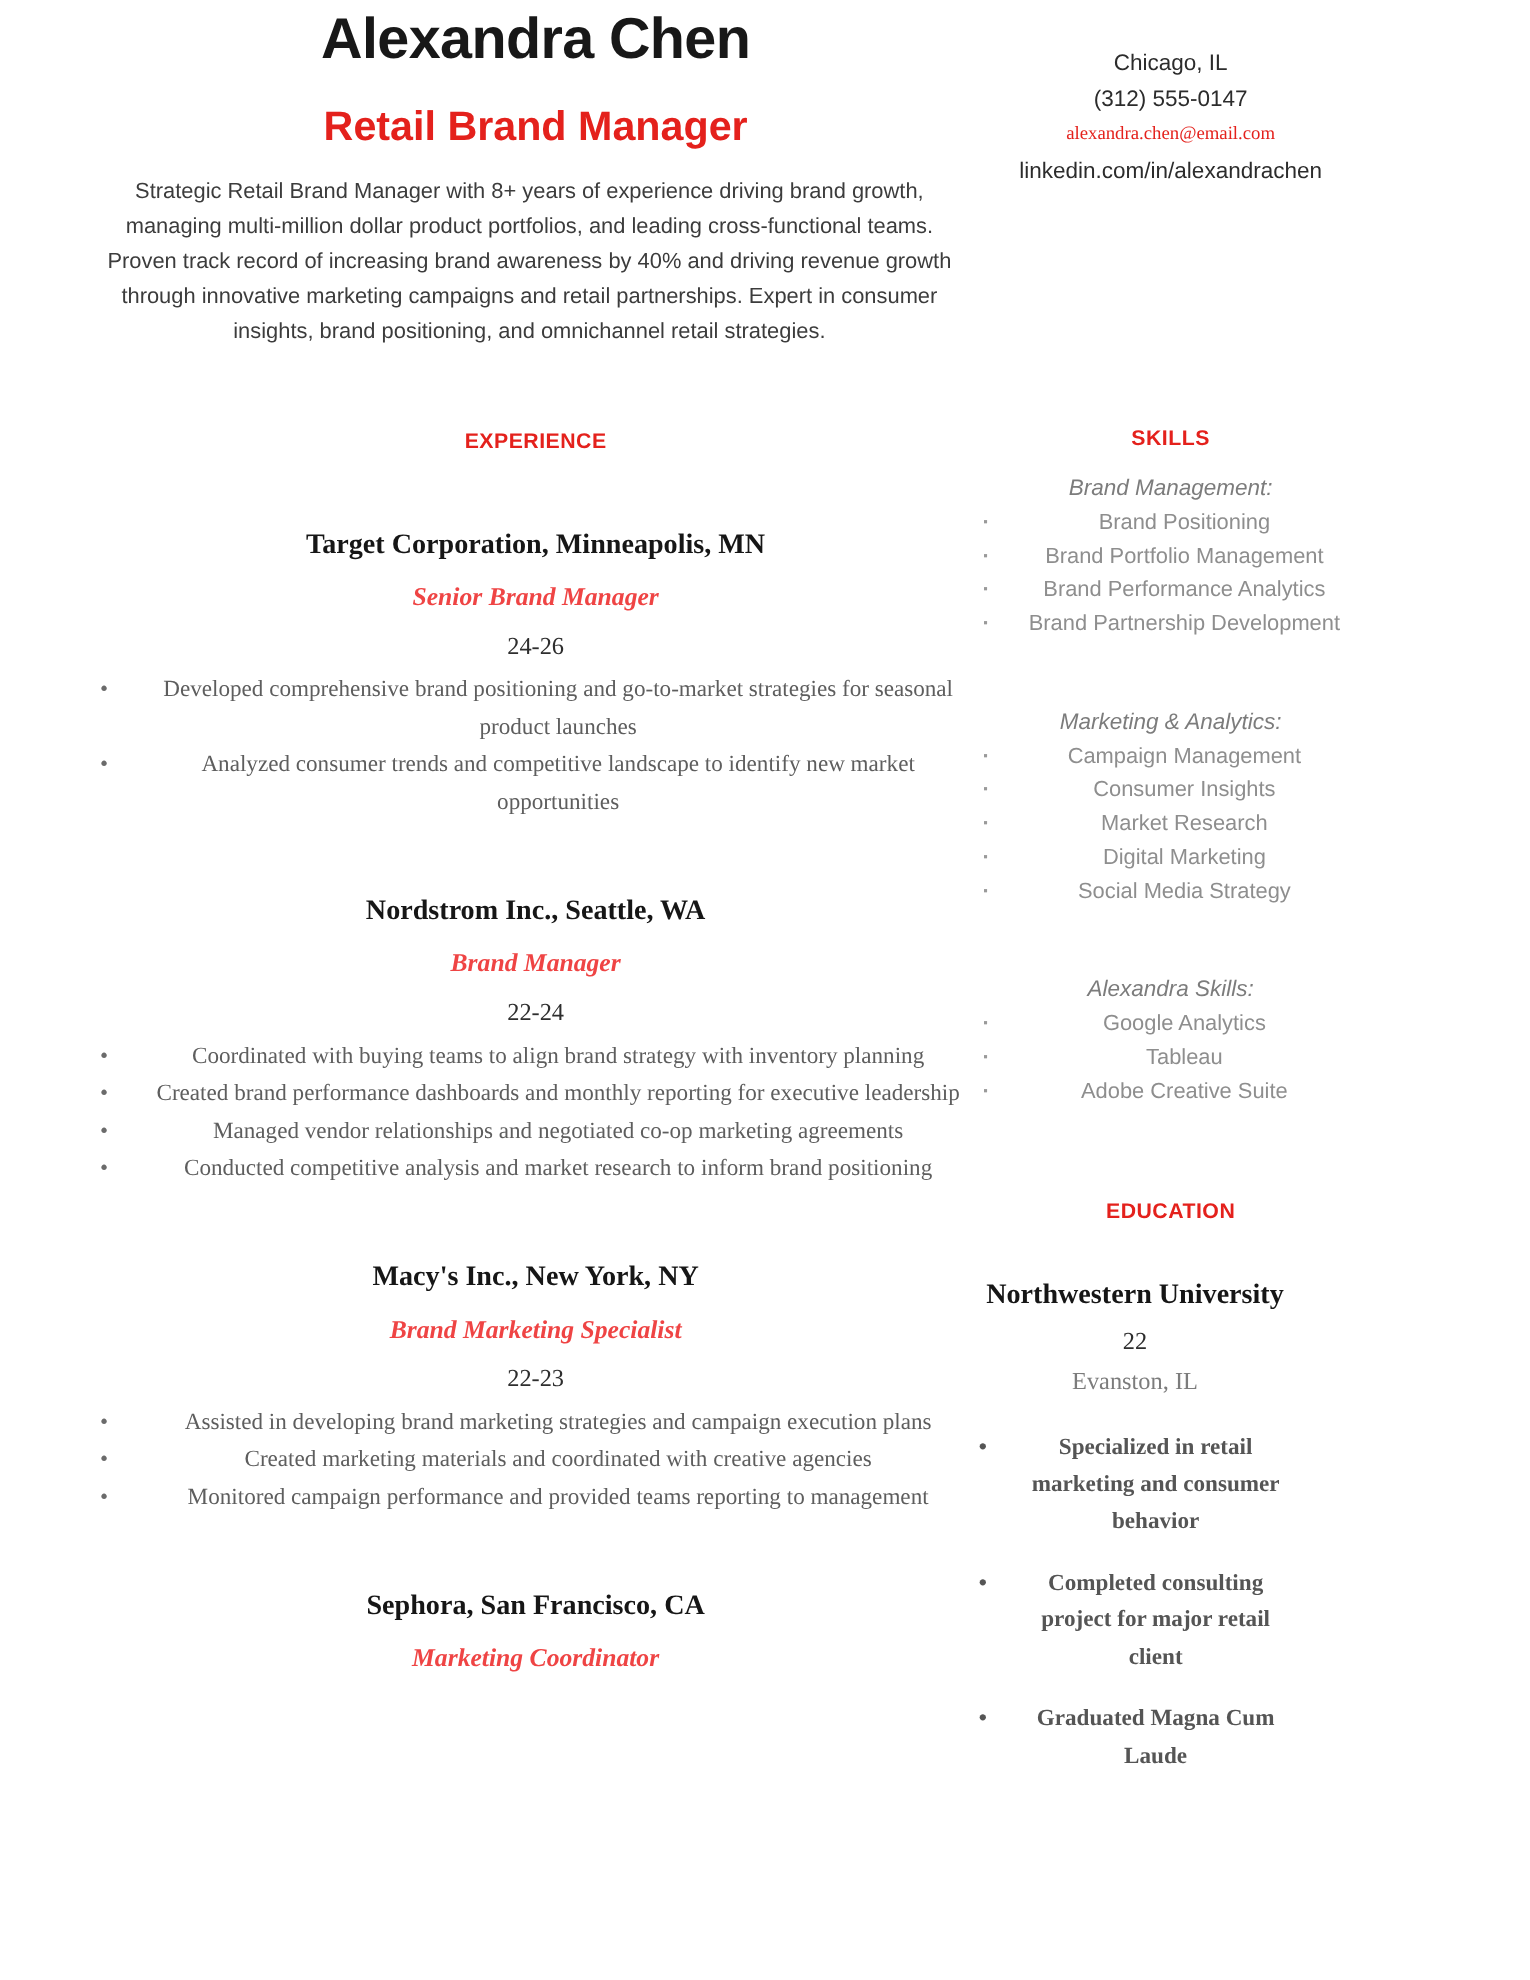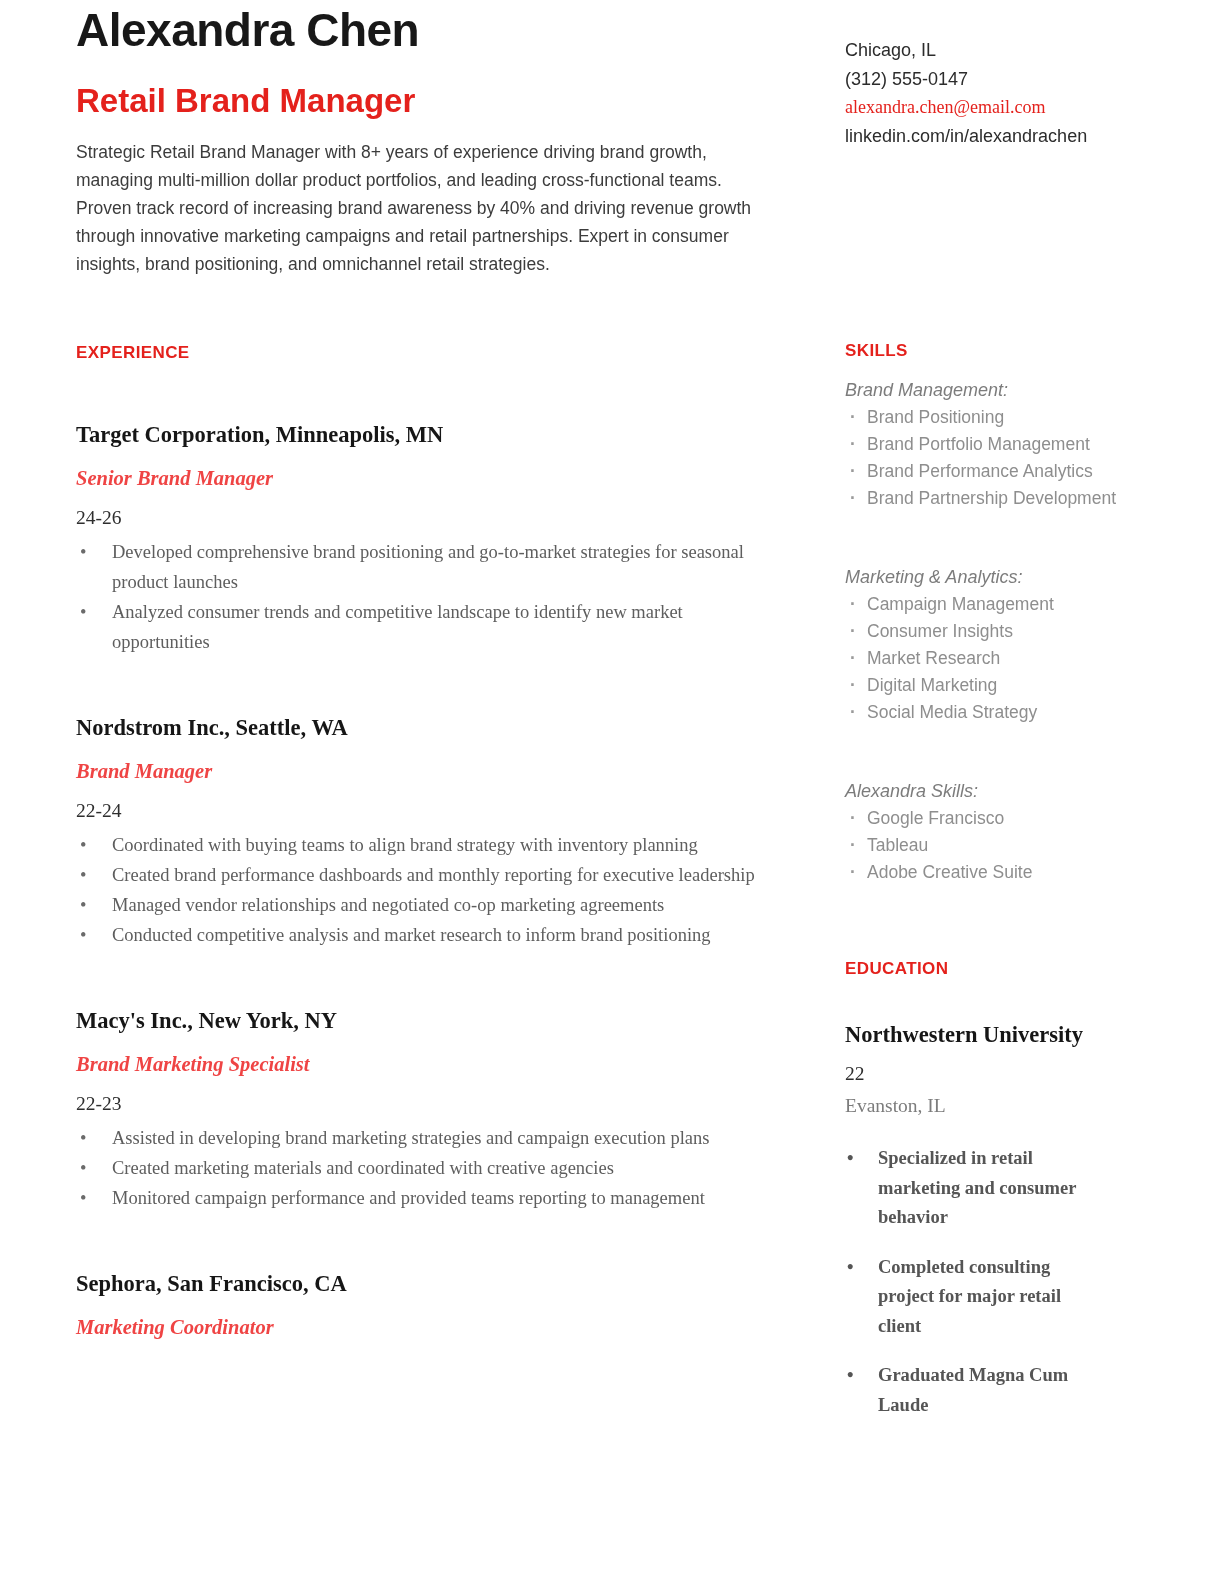--- a/index.html
+++ b/index.html
@@ -9,33 +9,33 @@
     --serif-gray:#5e5e5e;
     --sans-gray:#8e8e8e;
     --label-gray:#7c7c7c;
   }
   *{box-sizing:border-box;}
   html,body{margin:0;padding:0;}
   body{
     width:1224px;height:1584px;overflow:hidden;background:#ffffff;
     font-family:"Liberation Sans", sans-serif;
   }
-  .page{display:flex;width:100%;height:100%;padding:0 68px 12px 76px;gap:64px;}
+  .page{display:flex;width:100%;height:100%;padding:0 68px 12px 76px;text-align:center;}
   .col-left{width:705px;flex:none;}
   .col-right{width:311px;flex:none;}
 
   
   .name{margin:2px 0 0;font-size:46px;line-height:56px;font-weight:800;
         letter-spacing:-0.5px;color:var(--ink);}
   .job-headline{margin:22px 0 0;font-size:33px;line-height:42px;font-weight:800;color:var(--red);}
   .summary{margin:16px 0 0;max-width:695px;font-size:17.5px;line-height:28px;color:var(--body);}
 
   
   .contact{margin-top:36px;font-size:18px;line-height:28.5px;color:#2c2c2c;}
-  .contact .email{color:var(--red);font-family:"Liberation Serif", serif;font-size:18px;
+  .contact .email{color:var(--red);font-family:"Liberation Serif", serif;font-size:15px;
                   text-decoration:none;display:block;}
 
   
   .section-heading{font-size:17px;line-height:22px;font-weight:700;color:var(--red);
                    letter-spacing:0.4px;}
   .heading-experience{margin-top:64px;}
   .heading-skills{margin-top:190px;}
   .heading-education{margin-top:72px;}
 
   
@@ -154,21 +154,21 @@
         <li>Consumer Insights</li>
         <li>Market Research</li>
         <li>Digital Marketing</li>
         <li>Social Media Strategy</li>
       </ul>
     </div>
 
     <div class="skill-group">
       <div class="skill-label">Alexandra Skills:</div>
       <ul class="skill-items">
-        <li>Google Francisco</li>
+        <li>Google Analytics</li>
         <li>Tableau</li>
         <li>Adobe Creative Suite</li>
       </ul>
     </div>
 
     <div class="section-heading heading-education">EDUCATION</div>
 
     <div class="edu">
       <div class="edu-school">Northwestern University</div>
       <div class="edu-dates">22</div>

